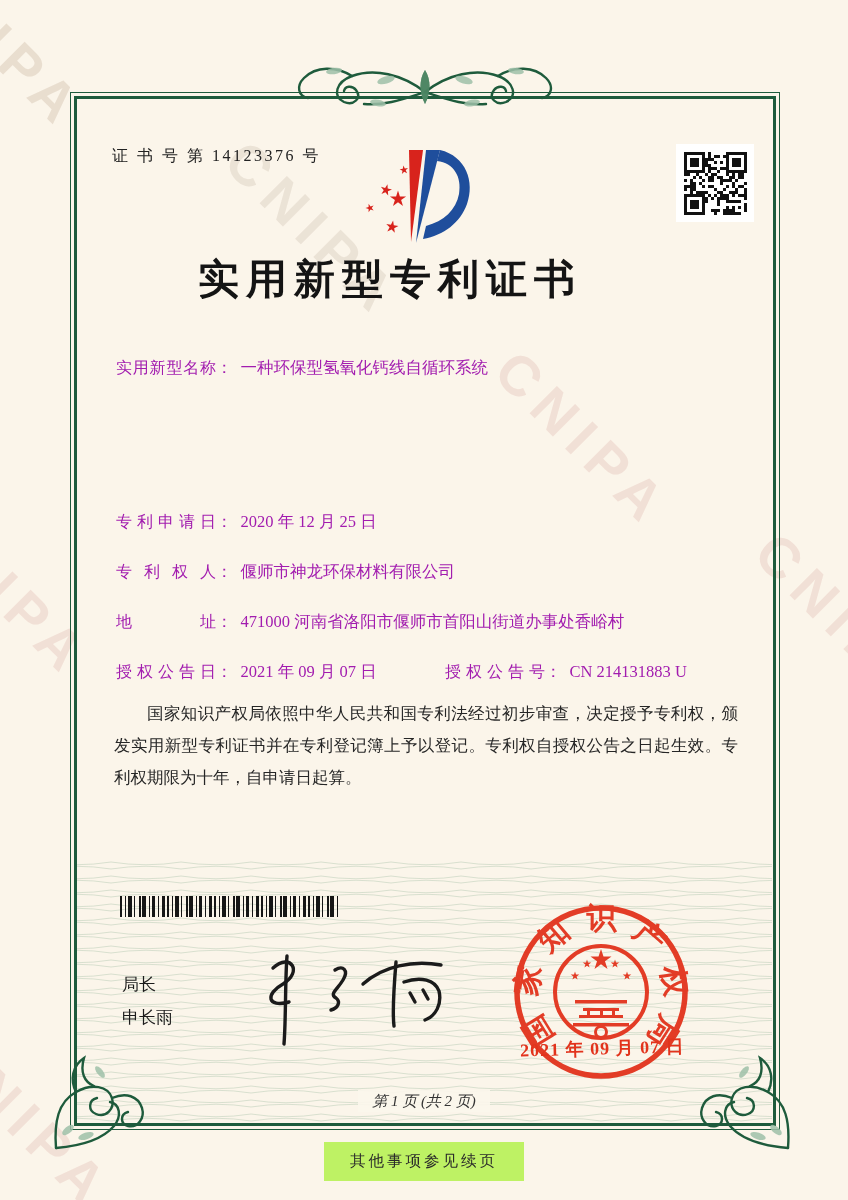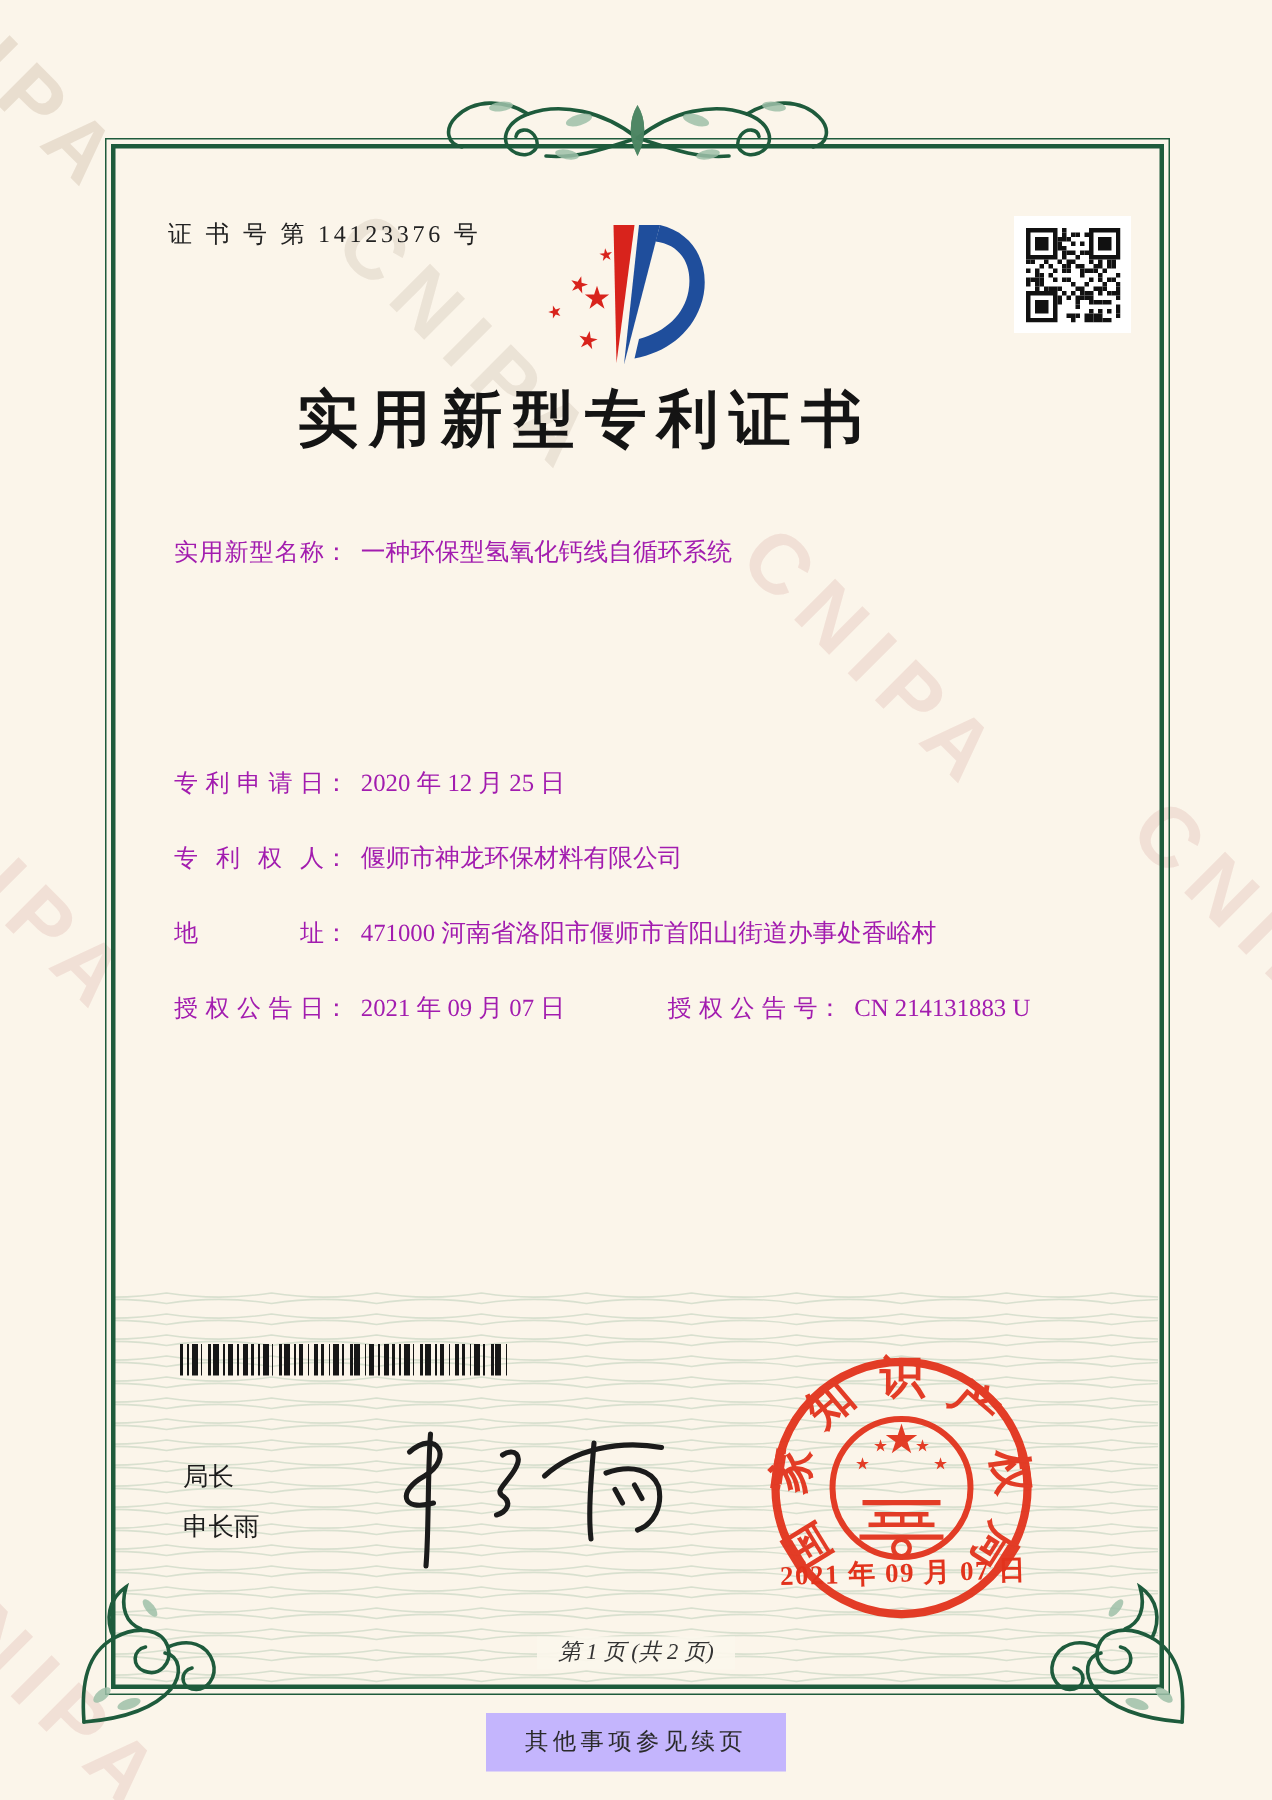--- a/index.html
+++ b/index.html
@@ -80,21 +80,21 @@
     stroke-width:2.4; stroke-linecap:round;}
   .orn .leaf{fill:#9dbfa8; stroke:none; opacity:.85;}
   .orn .leaf-dark{fill:#4e8664; stroke:none; opacity:.9;}
   #orn-top{left:290px; top:58px;}
   #orn-bl{left:50px; top:1052px;}
   #orn-br{left:694px; top:1052px; transform:scaleX(-1);}
   
   #page-num{left:70px; top:1092px; width:708px; text-align:center; font-size:15px; color:#333;}
   #page-num span{background:rgba(251,246,236,.92); padding:3px 14px;font-style:italic;}
   #cont-note{left:70px; top:1142px; width:708px; text-align:center;}
-  #cont-note span{display:inline-block; background:#c4b5fd; padding:9px 26px;
+  #cont-note span{display:inline-block; background:#bef264; padding:9px 26px;
     font-size:15.5px; letter-spacing:3px; color:#2a2a2a;}
 </style>
 </head>
 <body>
 
 <div class="page">
 
   <svg id="waves" class="abs" width="696" height="266">
       <path d="M-35 4 q35 5.5 70 0 q35 5.5 70 0 q35 5.5 70 0 q35 5.5 70 0 q35 5.5 70 0 q35 5.5 70 0 q35 5.5 70 0 q35 5.5 70 0 q35 5.5 70 0 q35 5.5 70 0 q35 5.5 70 0 q35 5.5 70 0" fill="none" stroke="#bccdb8" stroke-width="1" opacity="0.55"></path>
       <path d="M-35 11 q35 -5.5 70 0 q35 -5.5 70 0 q35 -5.5 70 0 q35 -5.5 70 0 q35 -5.5 70 0 q35 -5.5 70 0 q35 -5.5 70 0 q35 -5.5 70 0 q35 -5.5 70 0 q35 -5.5 70 0 q35 -5.5 70 0 q35 -5.5 70 0" fill="none" stroke="#bccdb8" stroke-width="1" opacity="0.55"></path>
@@ -351,20 +351,21 @@
     <span class="lbl">地址</span><span class="col">：</span><span>471000 河南省洛阳市偃师市首阳山街道办事处香峪村</span>
   </div>
   <div class="row" style="top:661px">
     <span class="lbl">授权公告日</span><span class="col">：</span><span>2021 年 09 月 07 日</span>
   </div>
   <div class="row" id="row-grant2" style="top:661px">
     <span class="lbl">授权公告号</span><span class="col">：</span><span>CN 214131883 U</span>
   </div>
 
   <div class="abs" id="body-text">
+    <p>国家知识产权局依照中华人民共和国专利法经过初步审查，决定授予专利权，颁发实用新型专利证书并在专利登记簿上予以登记。专利权自授权公告之日起生效。专利权期限为十年，自申请日起算。</p>
   </div>
 
   <div class="abs" id="barcode"></div>
 
   <div class="abs" id="director">
     <div>局长</div>
     <div>申长雨</div>
   </div>
 
   <svg class="abs" id="signature" width="210" height="100" viewBox="0 0 210 100">

